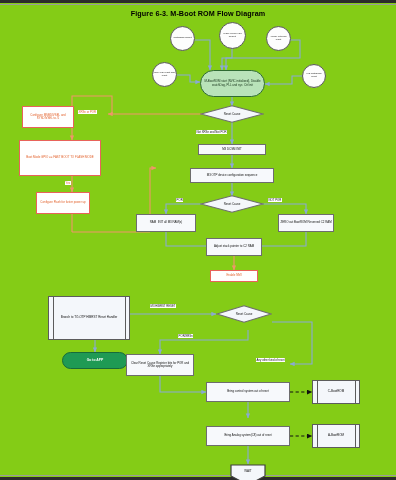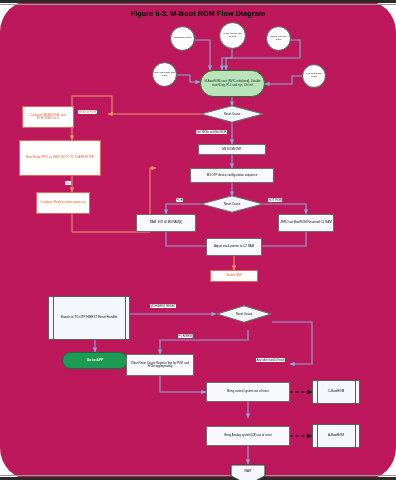--- a/index.html
+++ b/index.html
@@ -3,21 +3,21 @@
 <meta charset="utf-8">
 <style>
   html,body{margin:0;padding:0;}
   body{
     width:396px;height:480px;
     background:#ffffff;
     font-family:"Liberation Sans", sans-serif;
     overflow:hidden;
     position:relative;
   }
-  #page{position:absolute;inset:0;background:#be185d;border-radius:32px;}
+  #page{position:absolute;inset:0;background:#84cc16;}
 
   
   .page-rule{position:absolute;left:0;width:396px;height:3px;background:#2b2b2b;}
   .page-rule.top{top:0;}
   .page-rule.bottom{bottom:0;}
   .page-rule-thin{position:absolute;left:0;width:396px;height:1px;background:#9a9a9a;}
   .page-rule-thin.top{top:4px;}
   .page-rule-thin.bottom{bottom:4px;}
 
   #title{

